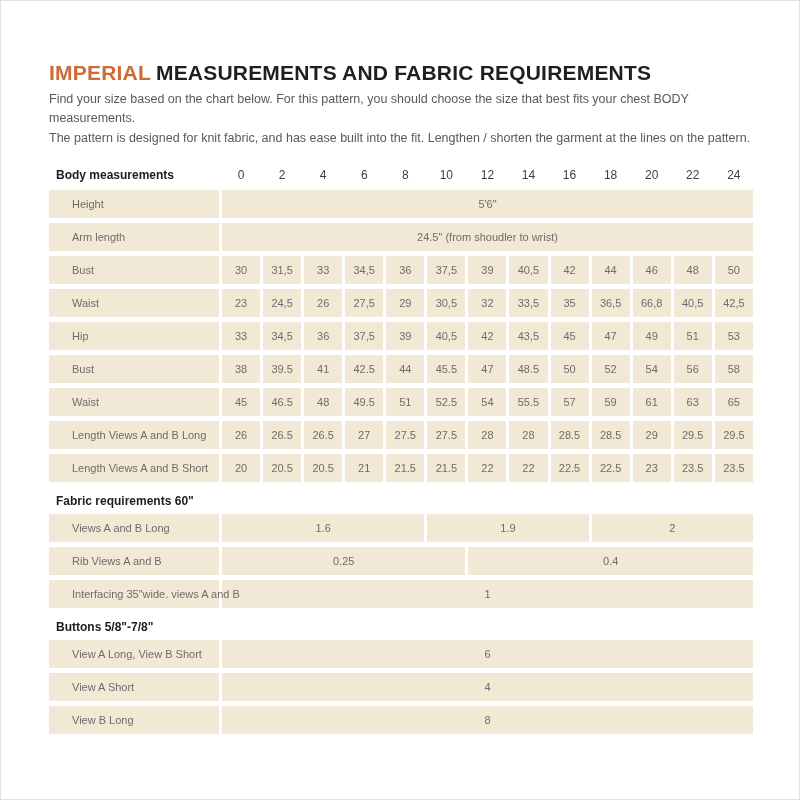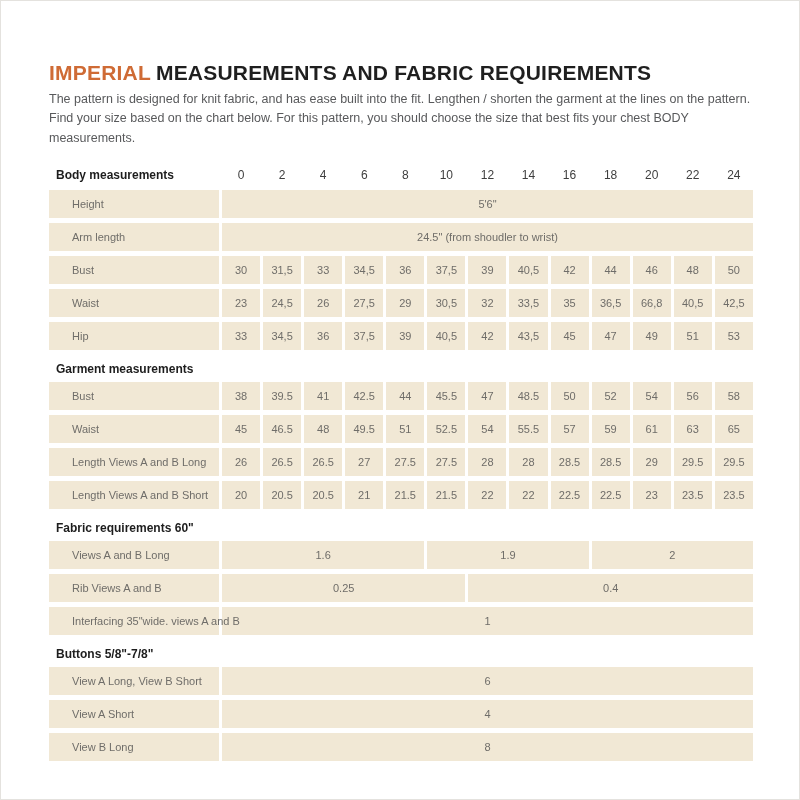--- a/index.html
+++ b/index.html
@@ -88,22 +88,22 @@
     vertical-align: bottom;
   }
 </style>
 </head>
 <body>
 
 <div class="page">
   <div class="content">
     <h1 class="title"><span class="accent">IMPERIAL</span><span>MEASUREMENTS AND FABRIC REQUIREMENTS</span></h1>
     <div class="intro">
+      <div>Find your size based on the chart below. For this pattern, you should choose the size that best fits your chest BODY measurements.</div>
       <div>The pattern is designed for knit fabric, and has ease built into the fit. Lengthen / shorten the garment at the lines on the pattern.</div>
-      <div>Find your size based on the chart below. For this pattern, you should choose the size that best fits your chest BODY measurements.</div>
     </div>
 
     <table class="size-table">
       <colgroup>
         <col style="width:170px">
         <col>
           <col>
           <col>
           <col>
           <col>
@@ -183,23 +183,20 @@
             <td class="cell">40,5</td>
             <td class="cell">42</td>
             <td class="cell">43,5</td>
             <td class="cell">45</td>
             <td class="cell">47</td>
             <td class="cell">49</td>
             <td class="cell">51</td>
             <td class="cell">53</td>
           </tr>
           <tr>
-            <td class="section" colspan="14">Garment measurements</td>
-          </tr>
-          <tr>
             <td class="label">Bust</td>
             <td class="cell">38</td>
             <td class="cell">39.5</td>
             <td class="cell">41</td>
             <td class="cell">42.5</td>
             <td class="cell">44</td>
             <td class="cell">45.5</td>
             <td class="cell">47</td>
             <td class="cell">48.5</td>
             <td class="cell">50</td>

